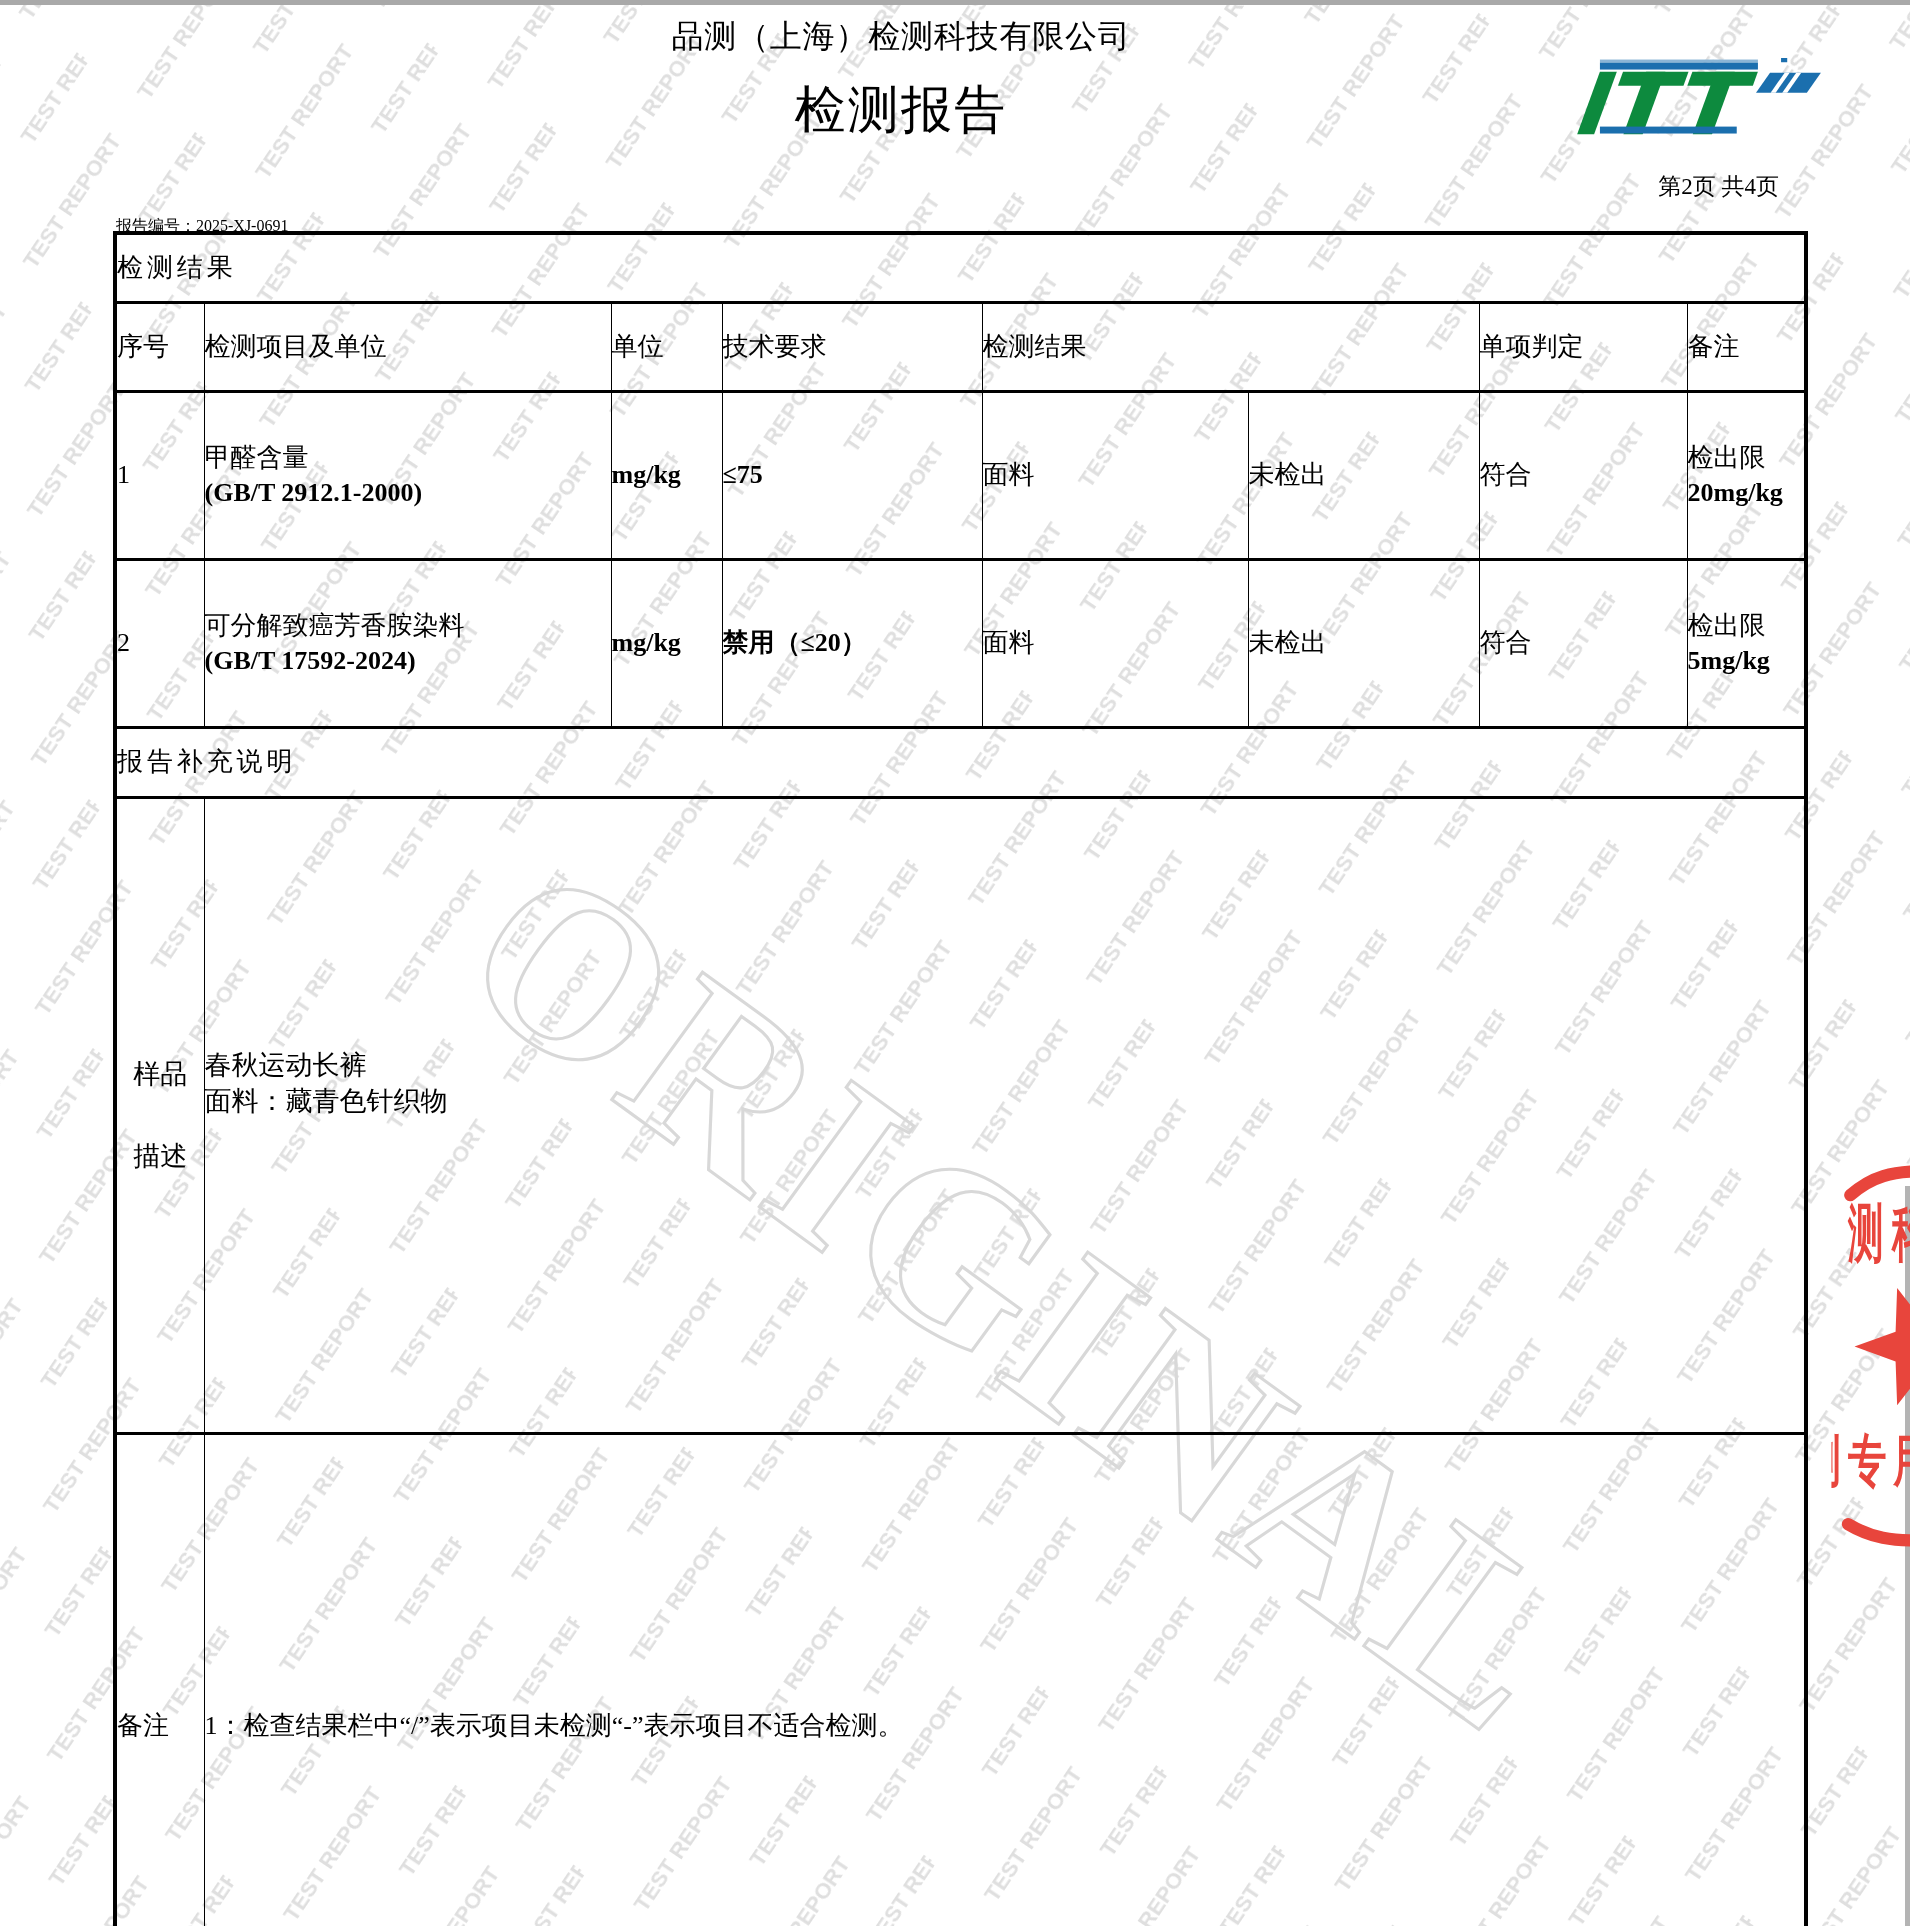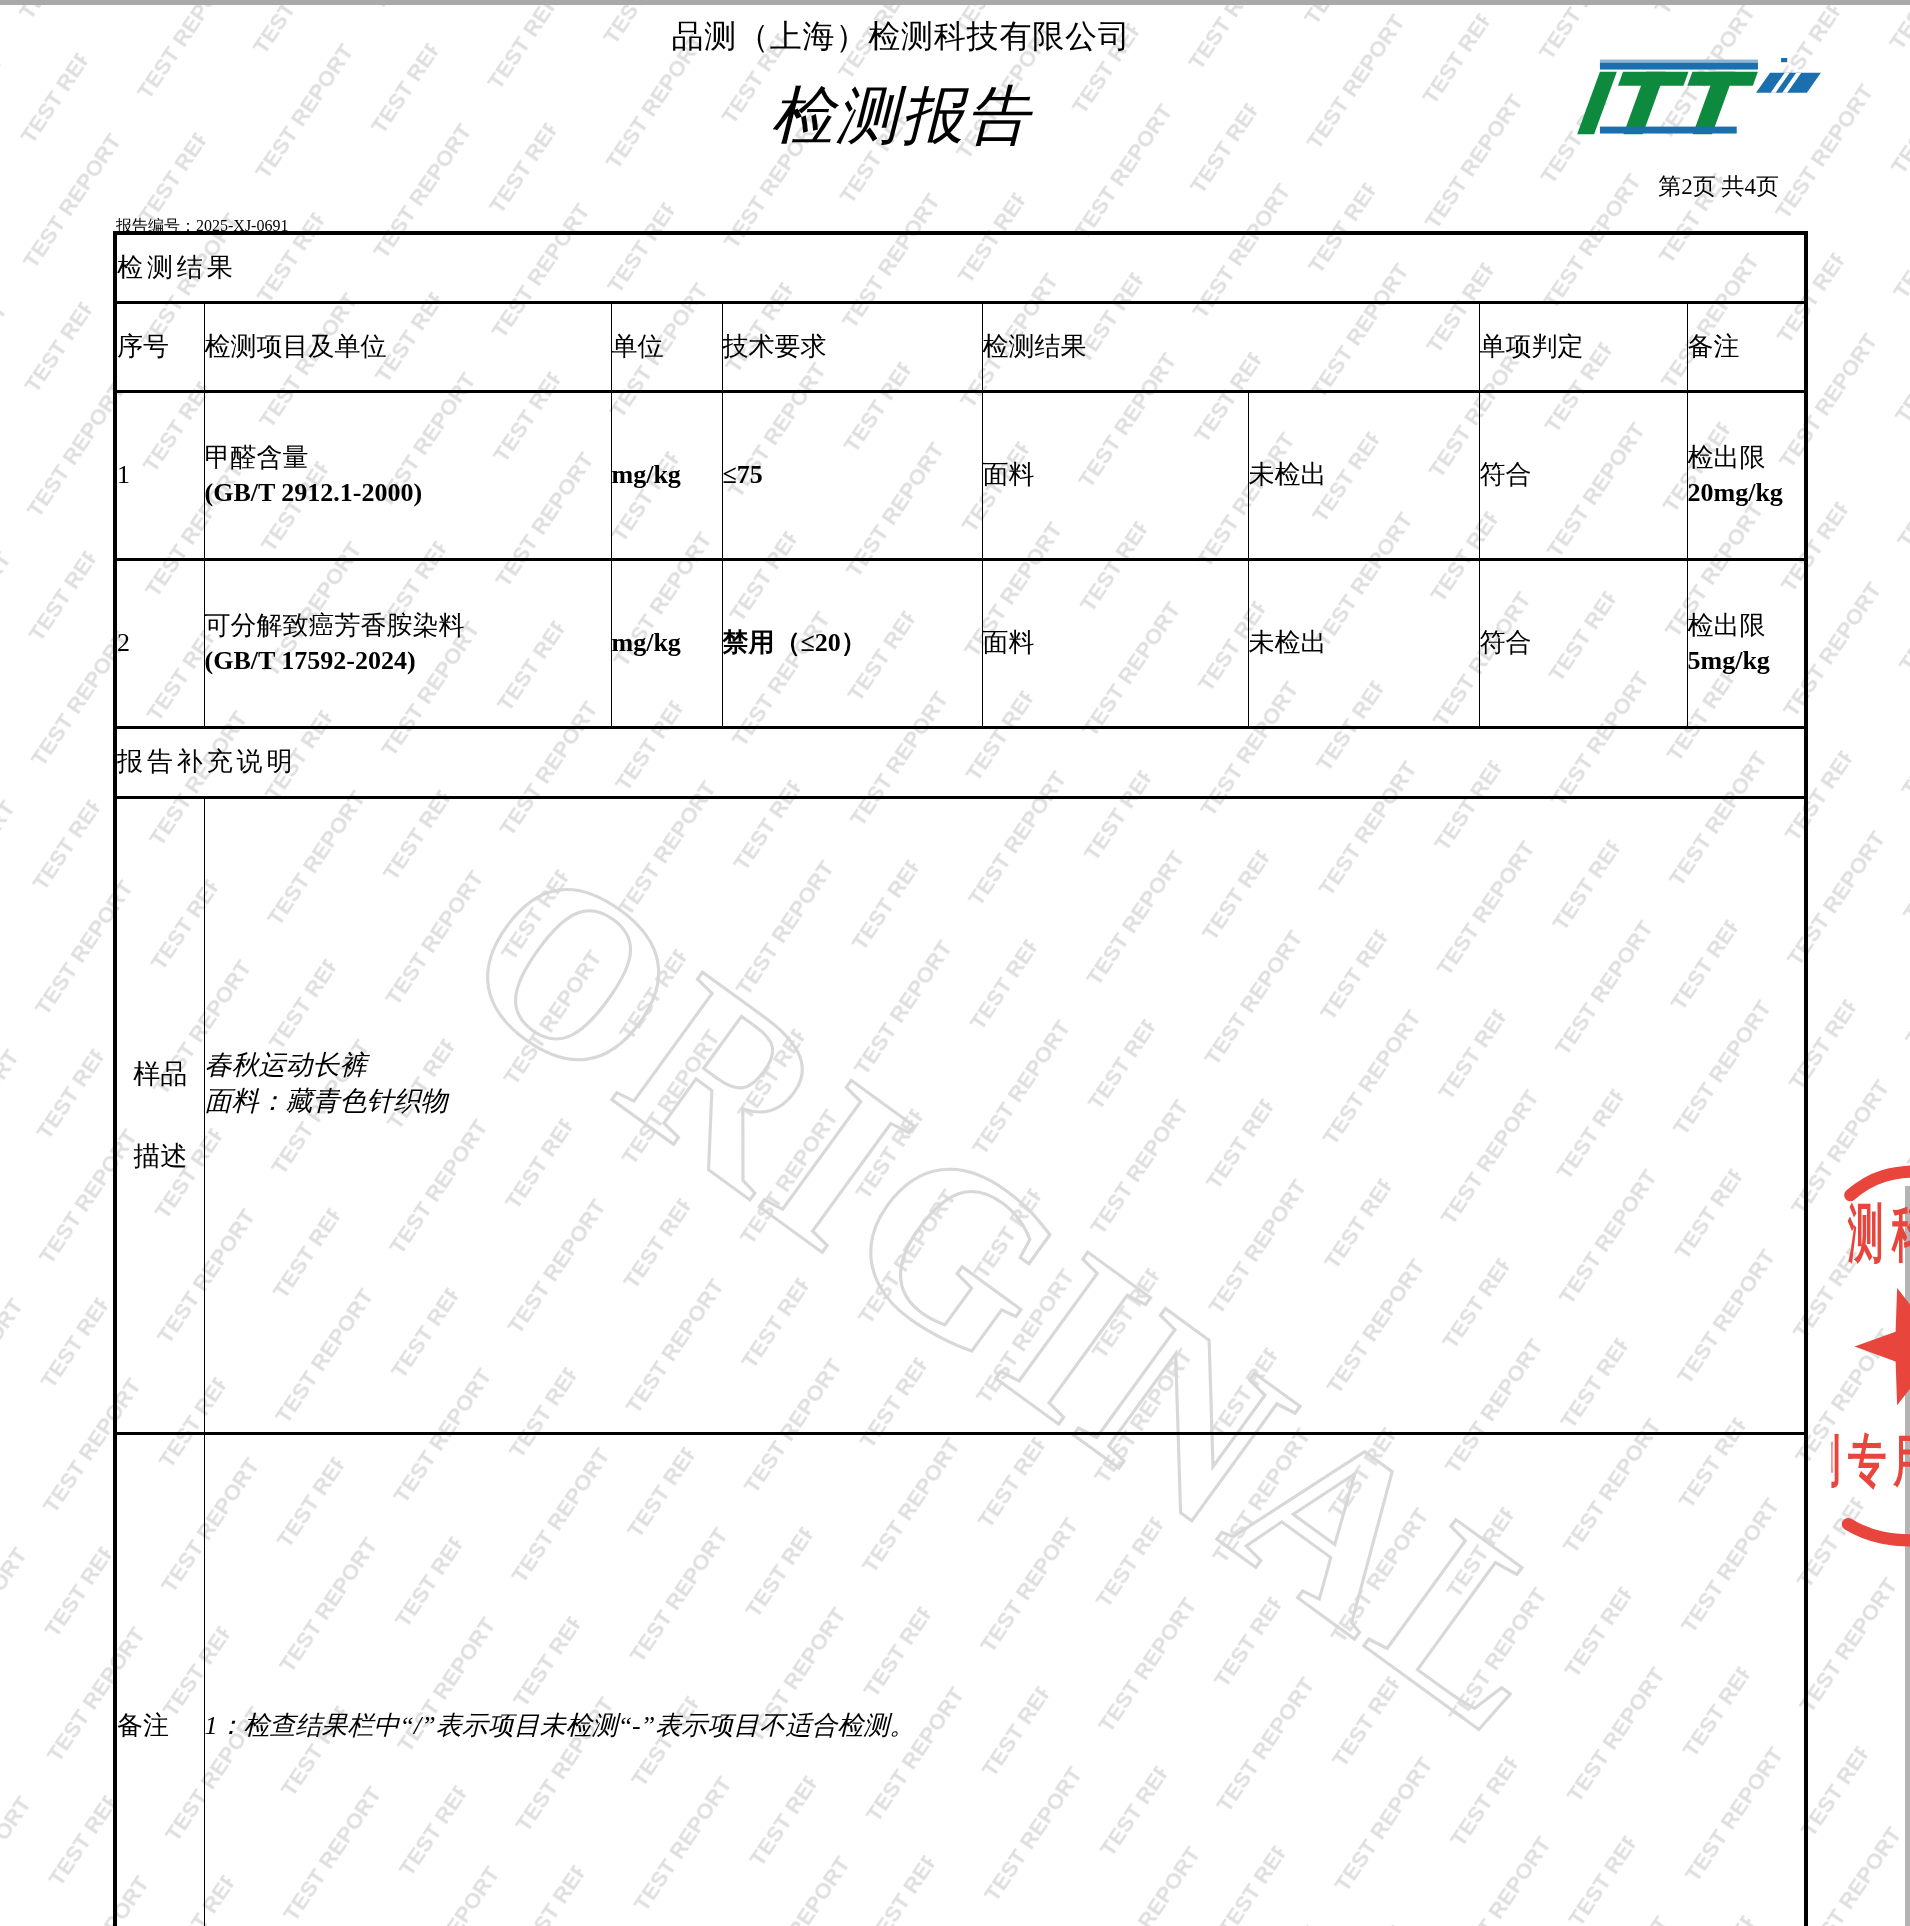--- a/index.html
+++ b/index.html
@@ -17,41 +17,41 @@
   
   .wm-layer{position:absolute;left:0;top:0;z-index:0;}
   
   .content{position:absolute;left:0;top:0;width:1910px;height:2702px;z-index:1;}
   .company-title{
     position:absolute;left:901px;top:20px;transform:translateX(-50%);
     font-size:32px;line-height:1.04;white-space:nowrap;letter-spacing:0.8px;
   }
   .doc-title{
     position:absolute;left:901px;top:85px;transform:translateX(-50%);
-    font-size:63px;line-height:1.0;white-space:nowrap;letter-spacing:2.3px;font-style:italic;
+    font-size:51px;line-height:1.0;white-space:nowrap;letter-spacing:2.3px;
   }
   .report-no{position:absolute;left:116px;top:180px;font-size:16px;white-space:nowrap;margin-top:36px;}
   .page-info{position:absolute;left:1779px;top:171px;transform:translateX(-100%);font-size:23px;white-space:nowrap;}
   .logo{position:absolute;left:1599px;top:58px;width:193px;height:79px;overflow:visible;}
   
   table.report{
     position:absolute;left:113px;top:231px;
     width:1690px;table-layout:fixed;border-collapse:collapse;
     border:4.6px solid #000;
   }
   table.report td{
     border:1.9px solid #000;border-top-width:3.9px;border-bottom-width:3.9px;
     vertical-align:middle;padding:0;
     font-size:26px;line-height:1.35;overflow:hidden;
   }
   td.section-title{font-size:29px;letter-spacing:3.9px;}
   td.colhead{font-size:25.4px;}
   .bold{font-weight:bold;}
   .item-std{font-weight:bold;}
-  td.left-cell{text-align:left;padding-left:10.8px;font-style:italic;}
+  td.left-cell{text-align:left;padding-left:10.8px;}
   .sample-lines{position:relative;top:-31px;font-size:27px;line-height:1.32;}
   .vlabel{display:flex;flex-direction:column;align-items:center;justify-content:center;gap:45px;font-size:27px;}
   .remark-note{font-size:25.4px;}
   
   .stamp-svg{position:absolute;left:0;top:0;z-index:4;pointer-events:none;}
 </style>
 </head>
 <body>
 
 <div class="page">

